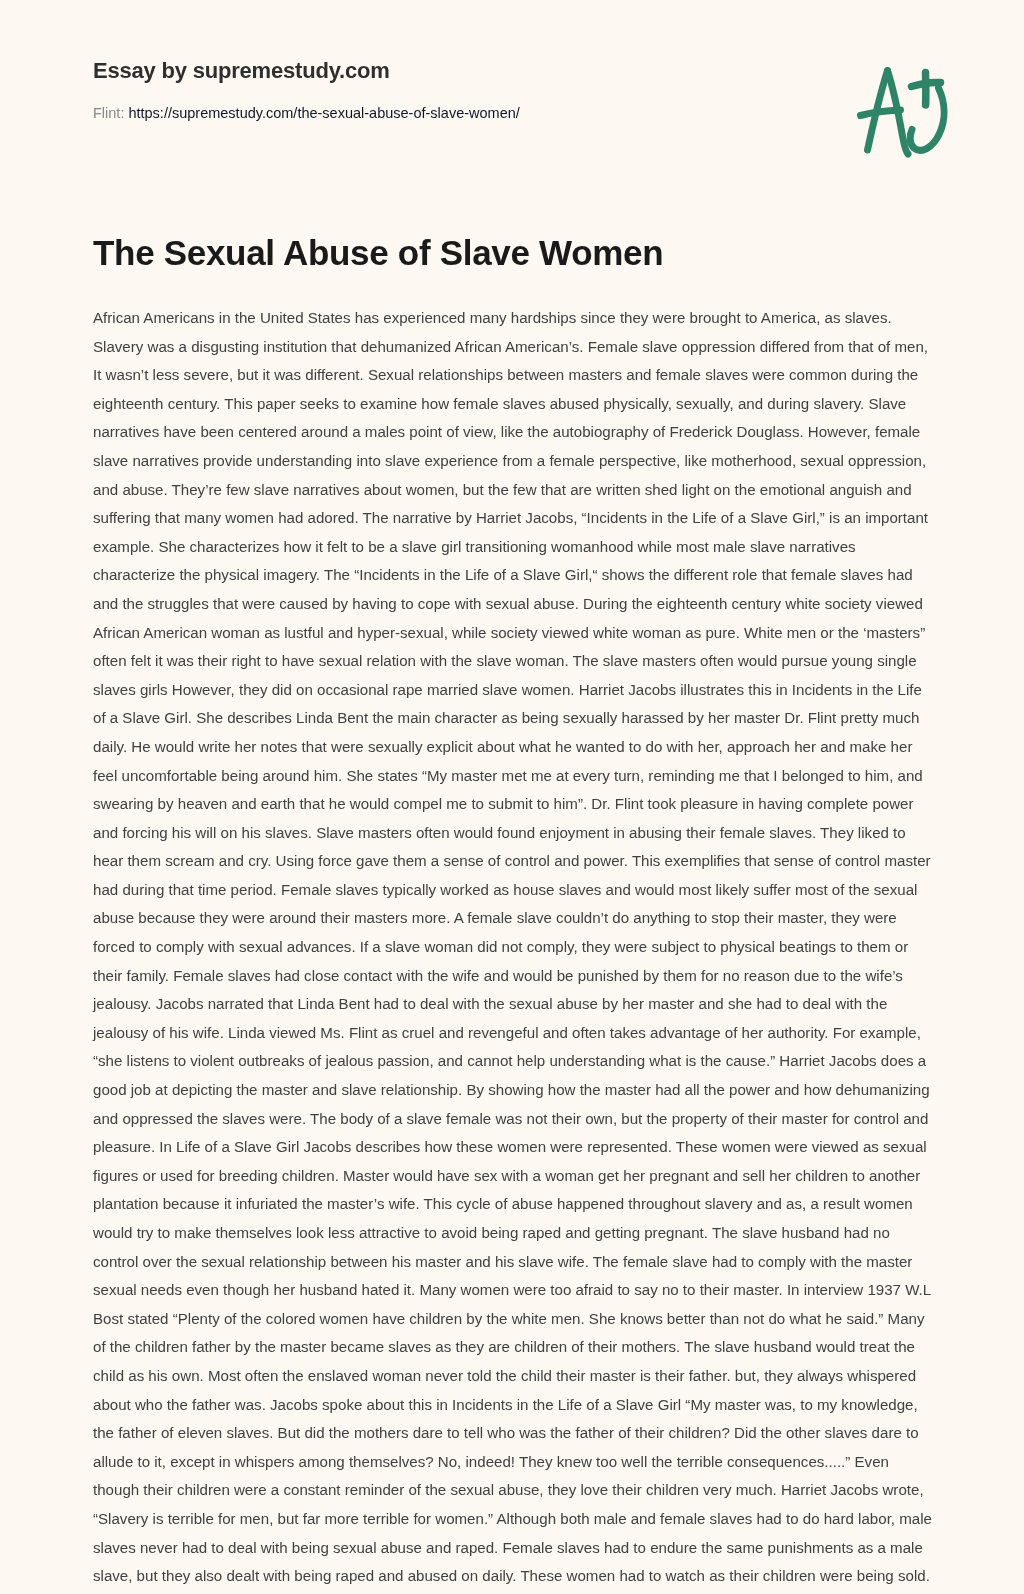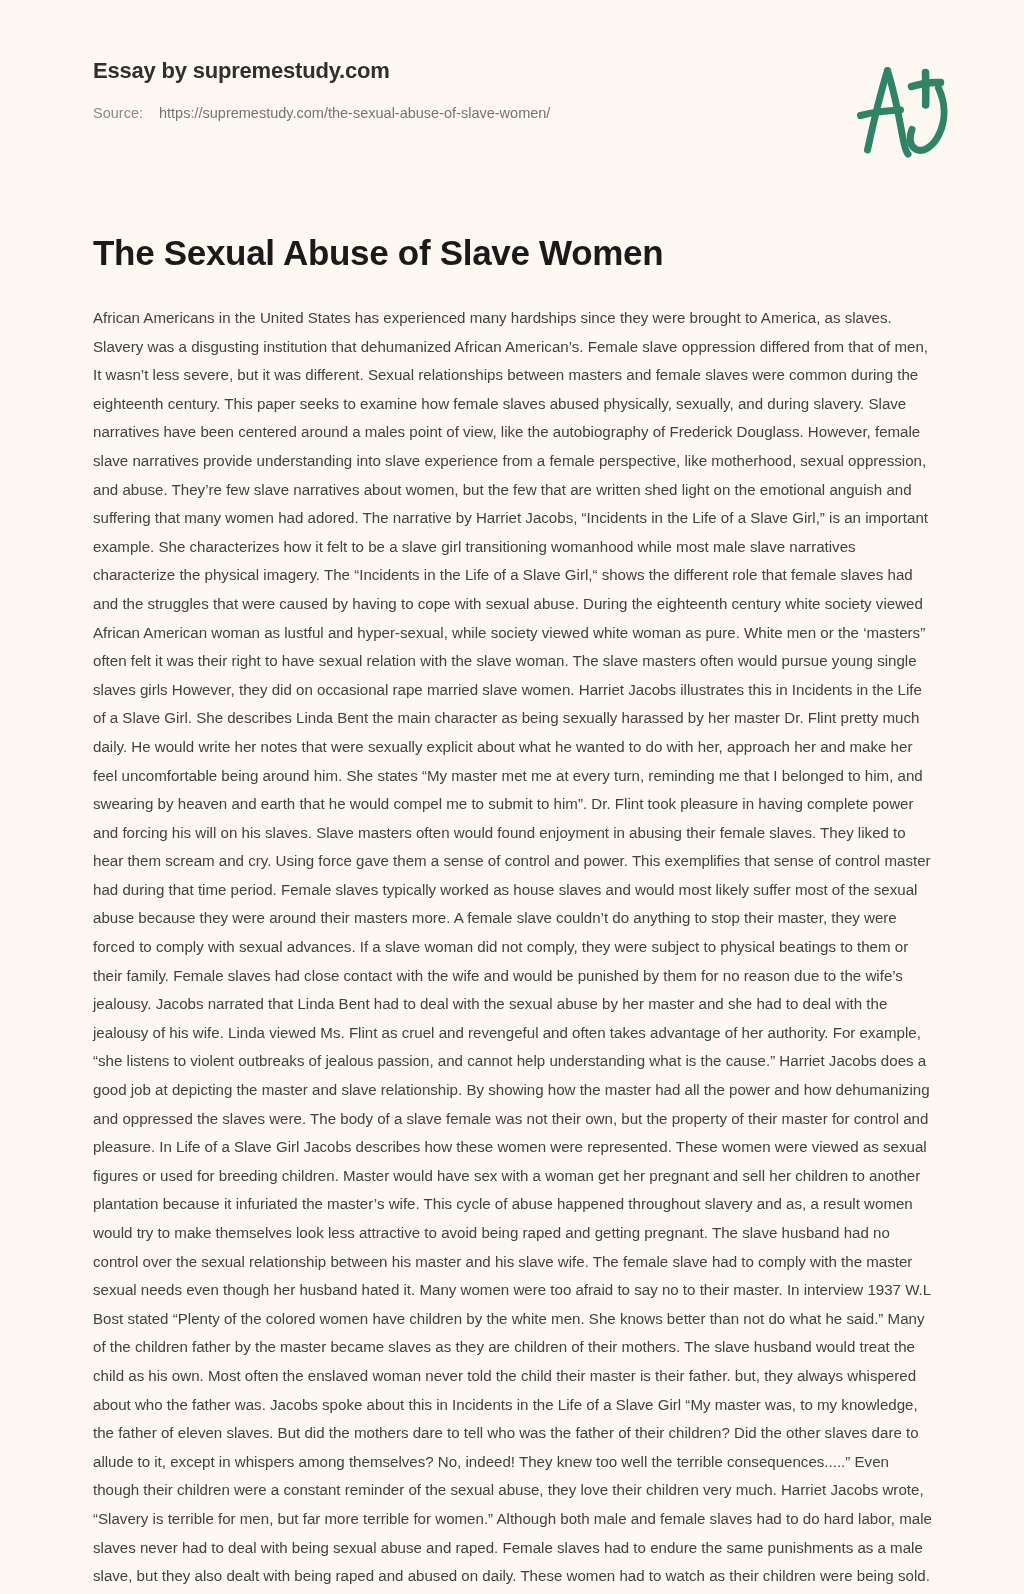--- a/index.html
+++ b/index.html
@@ -48,23 +48,23 @@
     margin-top: 20px;
     font-size: 14.5px;
     line-height: 18px;
     color: #8a8a8a;
     white-space: nowrap;
   }
   .source-label {
     color: #8a8a8a;
   }
   .source-url {
-    color: #737373;
+    color: #0f172a;
     text-decoration: none;
-    margin-left: 16px;
+    margin-left: 4px;
   }
 
   
   .logo {
     position: absolute;
     top: 58px;
     right: 68px;
     width: 110px;
     height: 105px;
   }
@@ -102,21 +102,21 @@
 </style>
 </head>
 <body>
 
 <div class="page">
 
   <div class="header">
     <div class="header-left">
       <div class="essay-by">Essay by supremestudy.com</div>
       <div class="source-line">
-        <span class="source-label">Source:</span><a class="source-url" href="#">https://supremestudy.com/the-sexual-abuse-of-slave-women/</a>
+        <span class="source-label">Flint:</span><a class="source-url" href="#">https://supremestudy.com/the-sexual-abuse-of-slave-women/</a>
       </div>
     </div>
 
     <div class="logo">
       <svg viewBox="0 0 110 105" xmlns="http://www.w3.org/2000/svg">
         <g fill="none" stroke="#2f8468" stroke-linecap="round" stroke-linejoin="round">
           <path d="M41.5 12.5 C36 30 28 62 21.5 92" stroke-width="7"></path>
           <path d="M41.5 12.5 C46.5 28 52 53 56.5 78 C58.5 89 60 94 62 96" stroke-width="7"></path>
           <path d="M14.5 57.5 C26 54.5 41 52.5 54.5 52" stroke-width="7"></path>
           <path d="M65.5 28.5 C75 25.5 85.5 24 94.5 24.5" stroke-width="7.5"></path>

